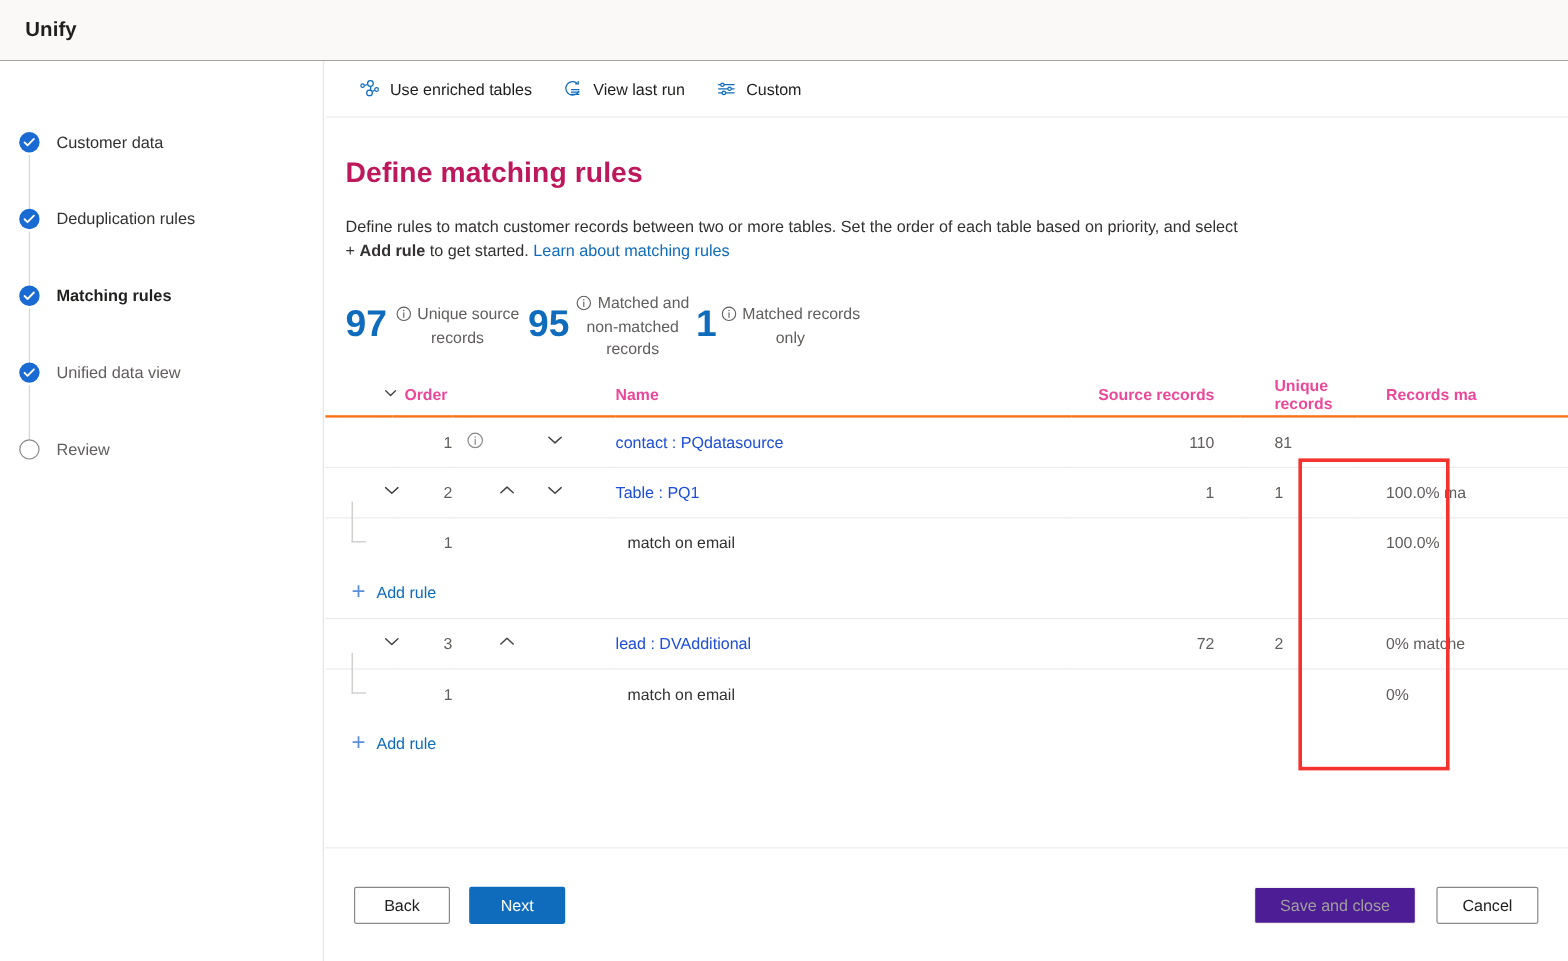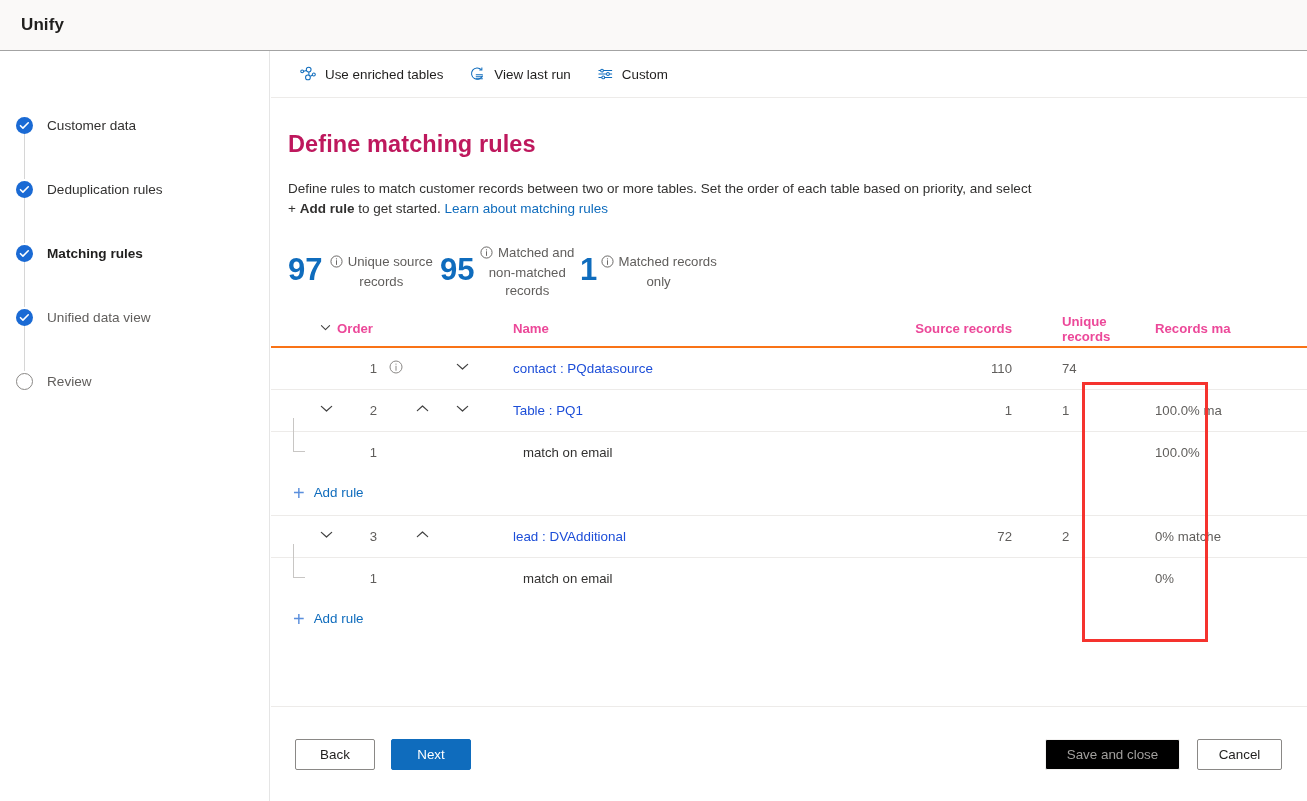--- a/index.html
+++ b/index.html
@@ -23,21 +23,21 @@
     margin-left: 21px;
     font-size: 17px; font-weight: 600; color: #201f1e; letter-spacing: .1px;
   }
 
   
   .sidebar {
     position: absolute; left: 0; top: 51px; width: 270px; height: 750px;
     background: #ffffff;
     border-right: 1px solid #e5e5e5;
   }
-  .steps { position: absolute; left: 0; top: 60px; width: 230px; }
+  .steps { position: absolute; left: 0; top: 53px; width: 230px; }
   .step {
     position: relative; display: flex; align-items: center;
     height: 28px; padding-left: 16px; margin-bottom: 36px;
     cursor: pointer;
   }
   .step:last-child { margin-bottom: 0; }
   .step .bullet {
     width: 17px; height: 17px; border-radius: 50%;
     flex: 0 0 17px;
     display: flex; align-items: center; justify-content: center;
@@ -167,21 +167,21 @@
     border-top: 1px solid #edebe9; background: #ffffff;
     display: flex; align-items: center; padding: 0 25px 0 24px;
   }
   .btn {
     height: 31px; min-width: 80px; padding: 0 16px; font-size: 13.4px;
     border-radius: 2px; cursor: pointer; font-family: inherit;
     display: inline-flex; align-items: center; justify-content: center;
   }
   .btn-sec { background: #fff; border: 1px solid #8a8886; color: #201f1e; }
   .btn-pri { background: #0f6cbd; border: 1px solid #0f6cbd; color: #fff; margin-left: 16px; }
-  .btn-dis { background: #000000; border: 1px solid #f3f2f1; color: #a19f9d; cursor: default; margin-left: 34px; }
+  .btn-dis { background: #4c1d95; border: 1px solid #f3f2f1; color: #a19f9d; cursor: default; margin-left: 34px; }
   .spacer { flex: 1; }
   .btn-gap { margin-left: 17px; }
 </style>
 </head>
 <body>
 
 <div id="app">
 
   <div class="appbar">
     <div class="appbar-title">Unify</div>
@@ -360,21 +360,21 @@
                 <span class="chev">
                   <svg width="15" height="15" viewBox="0 0 14 14" fill="none" stroke="#424242" stroke-width="1.15">
                       <path d="M2.2 5l4.8 4.4L11.8 5" stroke-linecap="round" stroke-linejoin="round"></path>
                     </svg>
                 </span>
               </td>
               <td class="c-name">
                 <span class="rowname">contact : PQdatasource</span>
               </td>
               <td class="c-src">110</td>
-              <td class="c-uniq">74</td>
+              <td class="c-uniq">81</td>
               <td class="c-match"></td>
             </tr>
 
             <tr class="r-main">
               <td class="c-exp">
                 <span class="chev" style="margin-left:48px;">
                   <svg width="15" height="15" viewBox="0 0 14 14" fill="none" stroke="#424242" stroke-width="1.15">
                       <path d="M2.2 5l4.8 4.4L11.8 5" stroke-linecap="round" stroke-linejoin="round"></path>
                     </svg>
                 </span>

